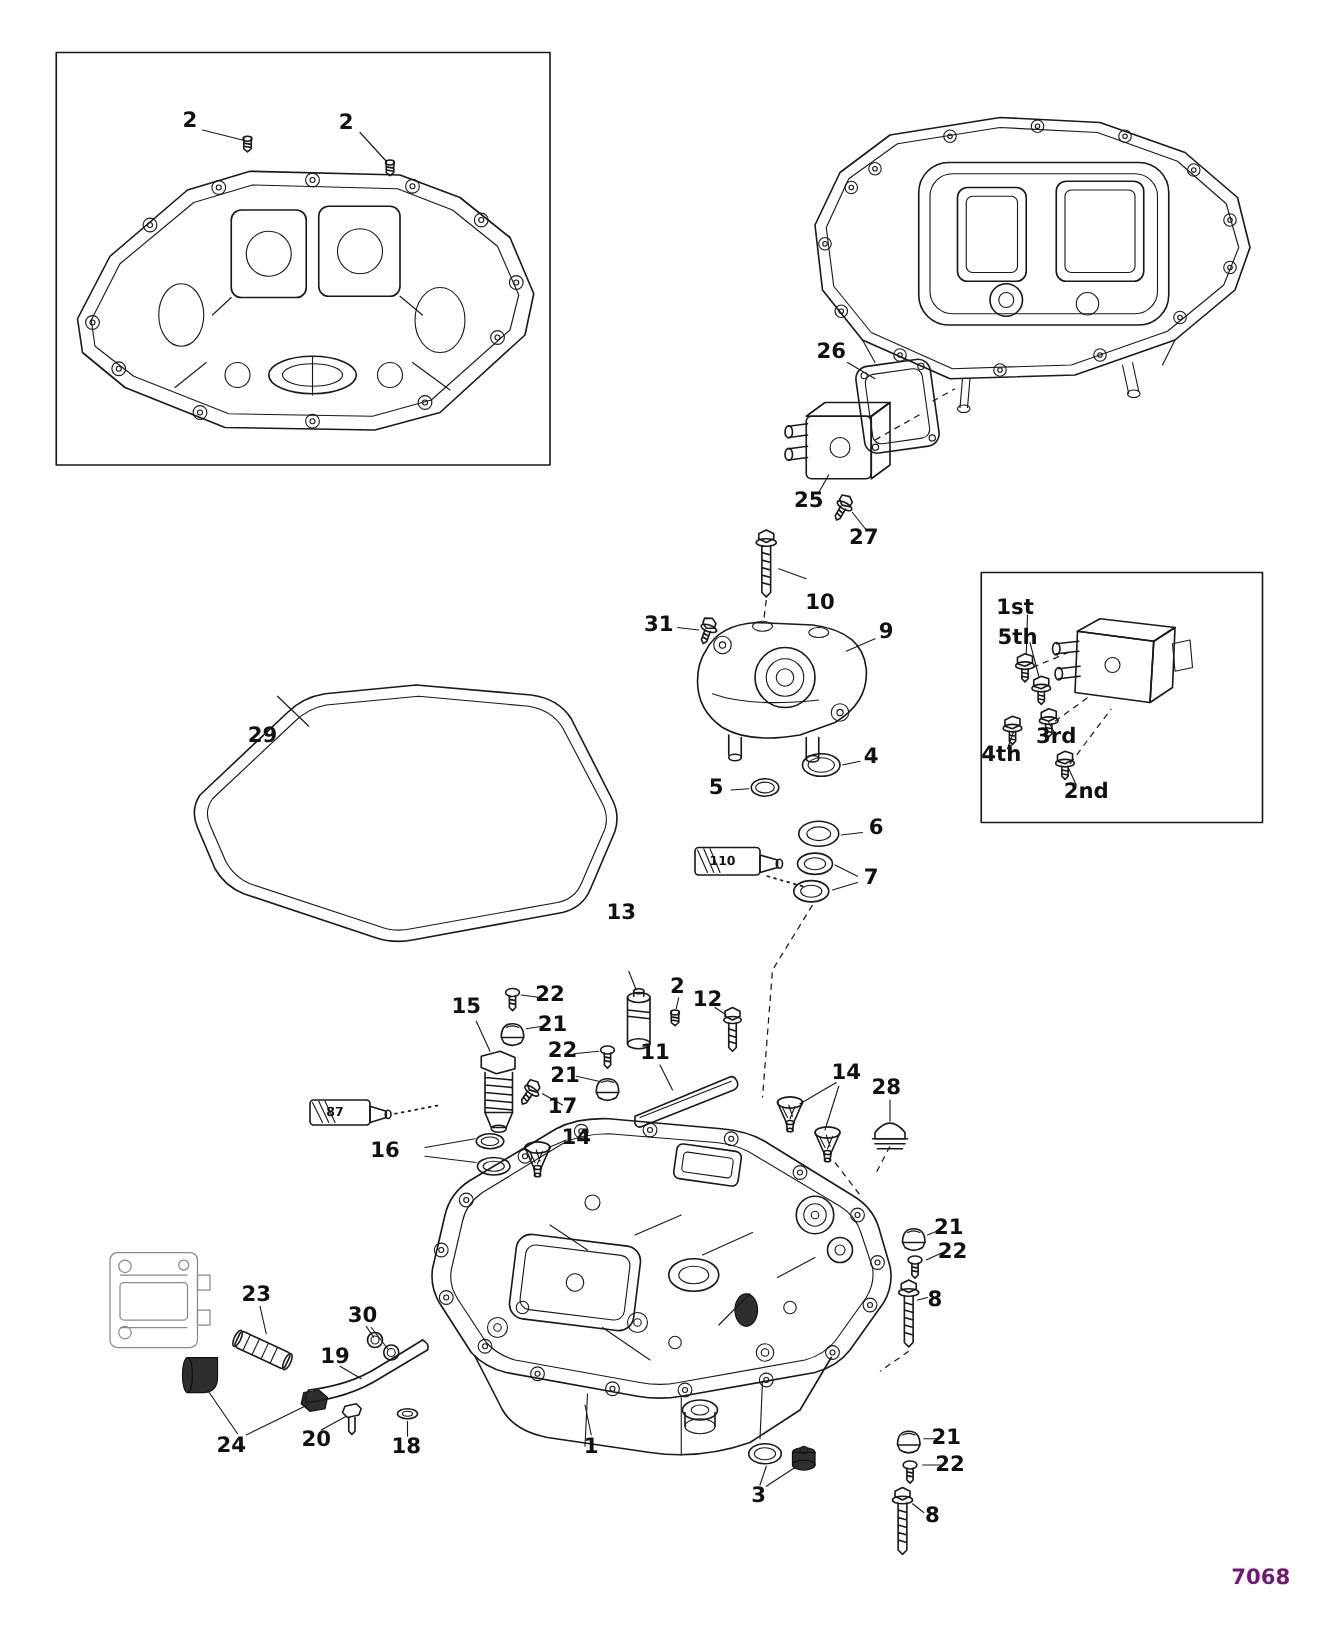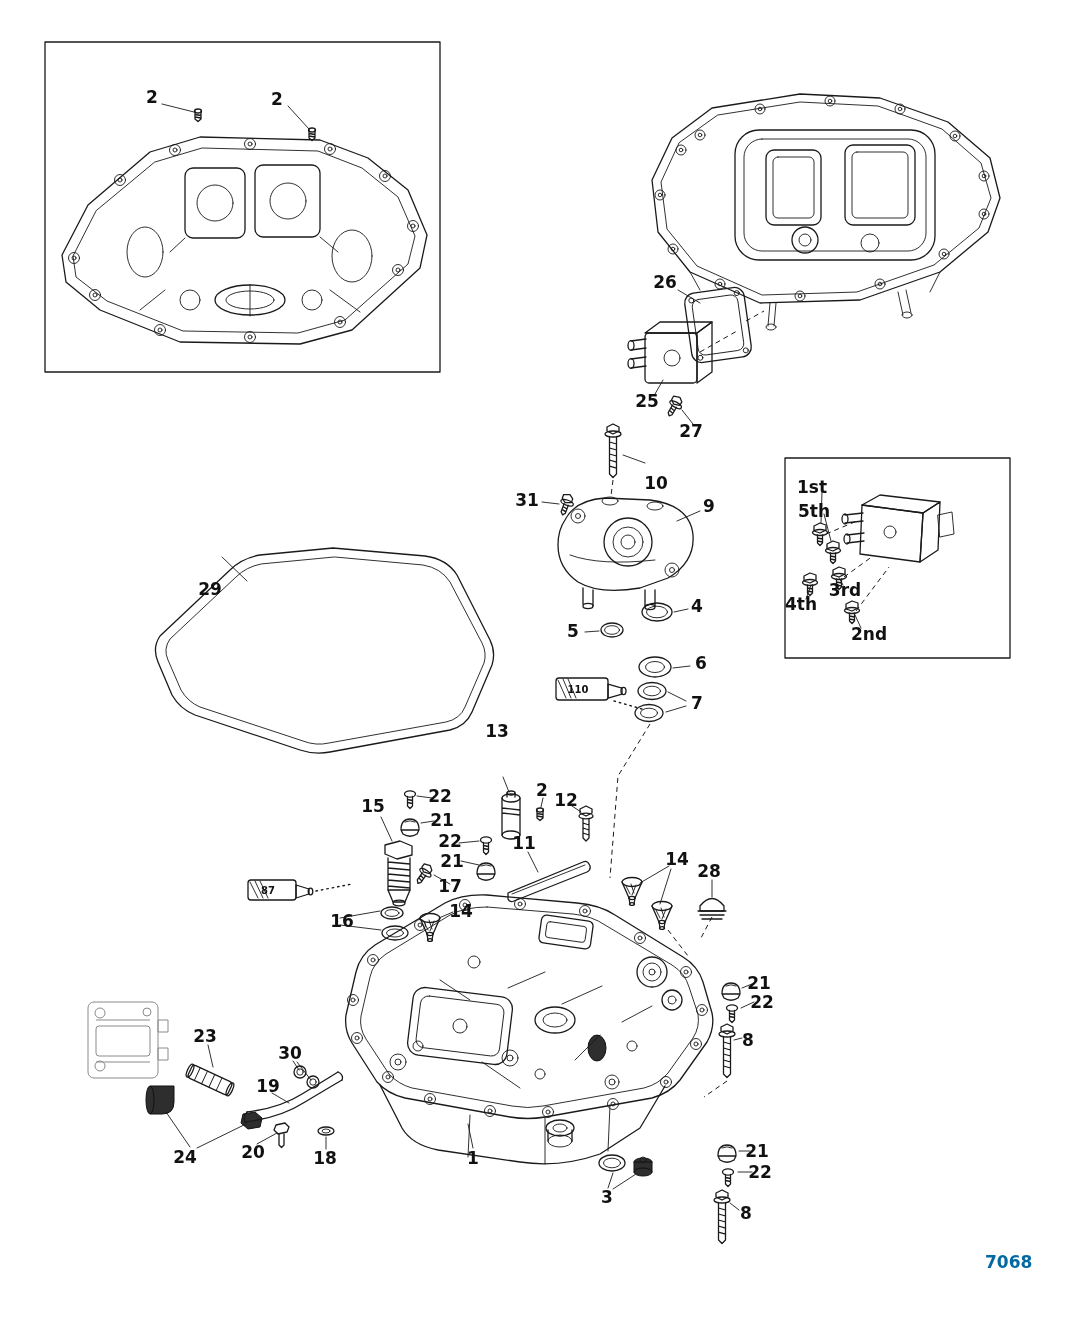--- a/index.html
+++ b/index.html
@@ -17,21 +17,21 @@
   .callout{
     position:absolute;transform:translate(-50%,-50%);
     font-weight:bold;font-size:17px;color:#111;white-space:nowrap;line-height:1;
   }
   .tube-label{
     position:absolute;transform:translate(-50%,-50%);
     font-weight:bold;font-size:10px;color:#111;white-space:nowrap;line-height:1;
   }
   .fig-number{
     position:absolute;left:985px;top:1252px;
-    font-weight:bold;font-size:17px;color:#0369a1;
+    font-weight:bold;font-size:17px;color:#701a75;
   }
 </style>
 </head>
 <body>
 
 <div class="canvas">
 
 <svg class="art" width="1070" height="1317" viewBox="0 0 1070 1317">
   <defs>
     <g id="g-screw2">
@@ -572,21 +572,21 @@
       <div class="callout" style="left: 440px; top: 796px;">22</div>
       <div class="callout" style="left: 442px; top: 820px;">21</div>
       <div class="callout" style="left: 542px; top: 790px;">2</div>
       <div class="callout" style="left: 566px; top: 800px;">12</div>
       <div class="callout" style="left: 450px; top: 841px;">22</div>
       <div class="callout" style="left: 452px; top: 861px;">21</div>
       <div class="callout" style="left: 524px; top: 843px;">11</div>
       <div class="callout" style="left: 450px; top: 886px;">17</div>
       <div class="callout" style="left: 677px; top: 859px;">14</div>
       <div class="callout" style="left: 709px; top: 871px;">28</div>
-      <div class="callout" style="left: 342px; top: 921px; text-align: right;">16</div>
+      <div class="callout" style="left: 308px; top: 921px; text-align: right;">16</div>
       <div class="callout" style="left: 461px; top: 911px;">14</div>
       <div class="callout" style="left: 759px; top: 983px;">21</div>
       <div class="callout" style="left: 762px; top: 1002px;">22</div>
       <div class="callout" style="left: 748px; top: 1040px;">8</div>
       <div class="callout" style="left: 205px; top: 1036px;">23</div>
       <div class="callout" style="left: 290px; top: 1053px;">30</div>
       <div class="callout" style="left: 268px; top: 1086px;">19</div>
       <div class="callout" style="left: 185px; top: 1157px;">24</div>
       <div class="callout" style="left: 253px; top: 1152px;">20</div>
       <div class="callout" style="left: 325px; top: 1158px;">18</div>

